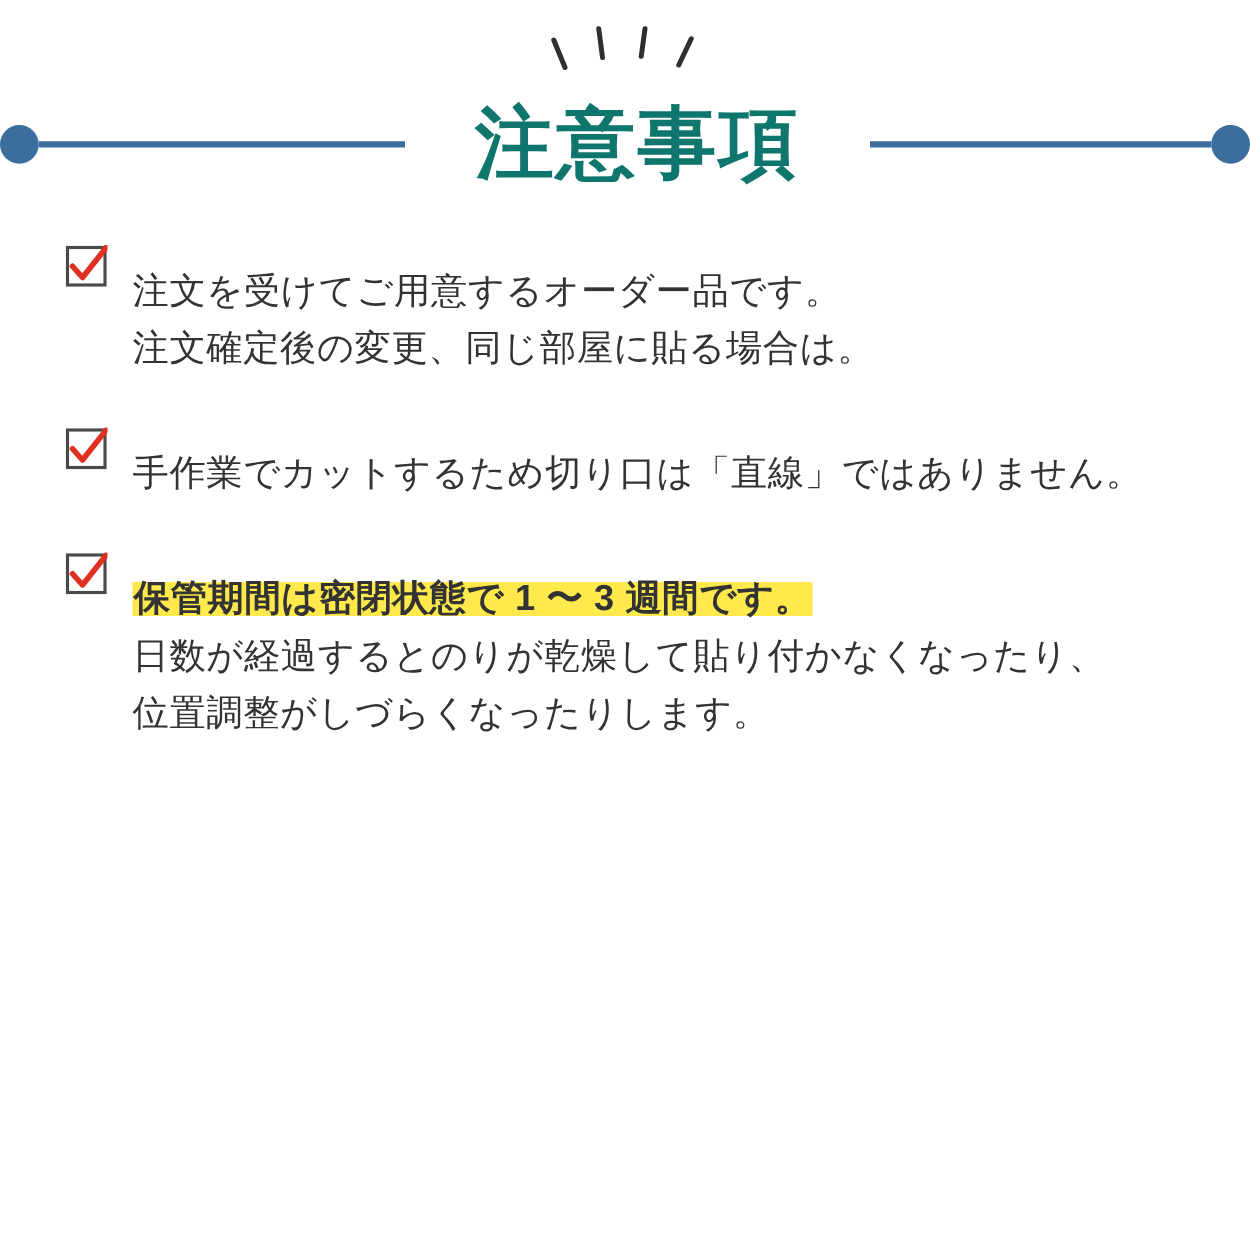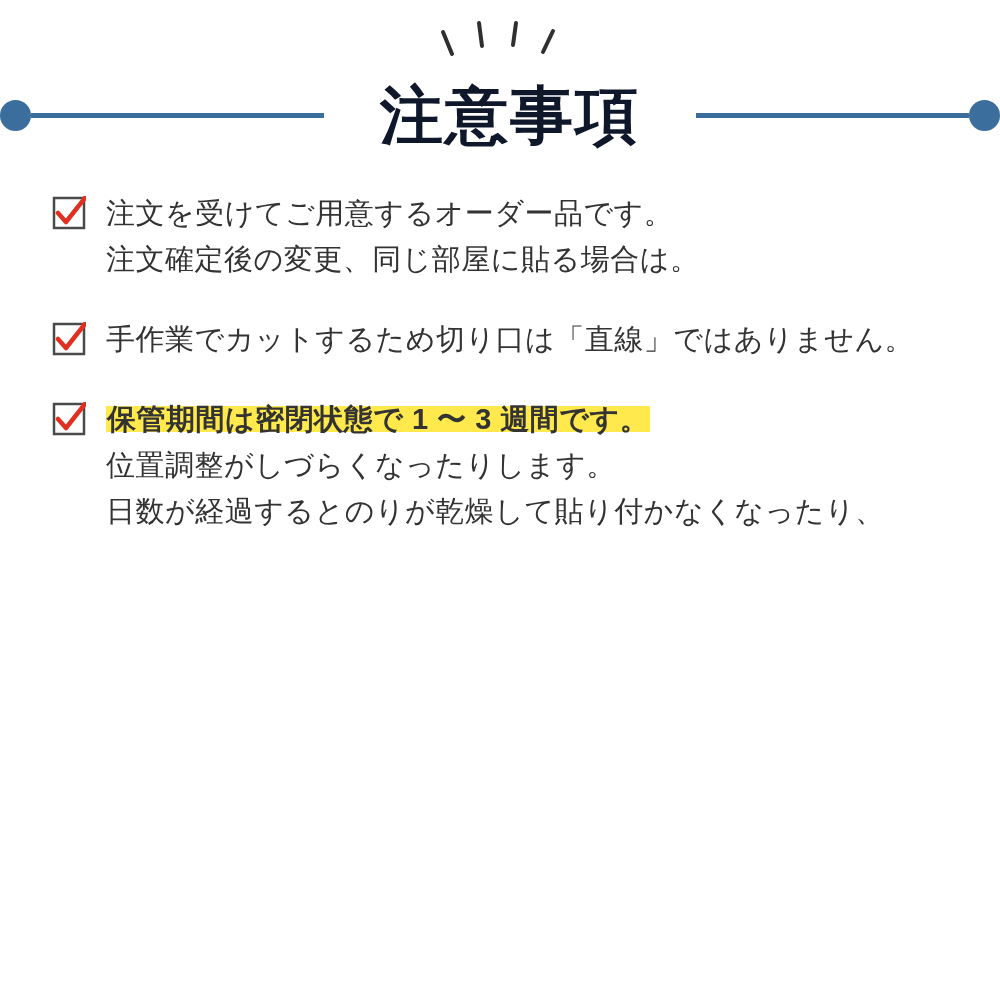--- a/index.html
+++ b/index.html
@@ -65,21 +65,21 @@
   .rule-line.right { width: 273px; }
 
   .spacer-left  { flex: 0 0 16px; }
   .spacer-right { flex: 0 0 16px; }
 
   .title {
     flex: 1 1 auto;
     text-align: center;
     font-size: 63px;
     font-weight: bold;
-    color: #0f172a;
+    color: #0f766e;
     letter-spacing: 2px;
     line-height: 1;
     white-space: nowrap;
   }
 
   
   .list {
     position: absolute;
     top: 190px;
     left: 0;
@@ -100,20 +100,21 @@
     margin-right: 20px;
     margin-top: 6px;
     position: relative;
   }
 
   .check svg { display: block; }
 
   .lines {
     flex: 1 1 auto;
     padding-right: 30px;
+    margin-top: 20px;
   }
 
   .line {
     font-size: 29px;
     line-height: 46px;
     color: #333333;
     letter-spacing: 0.5px;
     white-space: nowrap;
   }
 
@@ -180,19 +181,19 @@
       </div>
       <div class="item">
         <div class="check">
           <svg width="34" height="34" viewBox="0 0 34 34" xmlns="http://www.w3.org/2000/svg">
             <rect x="2" y="2" width="30" height="30" fill="none" stroke="#4a4a4a" stroke-width="2.5"></rect>
             <path d="M6 17 L14 26 L33 2" fill="none" stroke="#e03020" stroke-width="4.5" stroke-linecap="round" stroke-linejoin="round"></path>
           </svg>
         </div>
         <div class="lines">
           <div class="line bold"><span class="hl">保管期間は密閉状態で 1 〜 3 週間です。</span></div>
+          <div class="line">日数が経過するとのりが乾燥して貼り付かなくなったり、</div>
           <div class="line">位置調整がしづらくなったりします。</div>
-          <div class="line">日数が経過するとのりが乾燥して貼り付かなくなったり、</div>
         </div>
       </div>
     </div>
 
 </div>
 
 </body></html>

